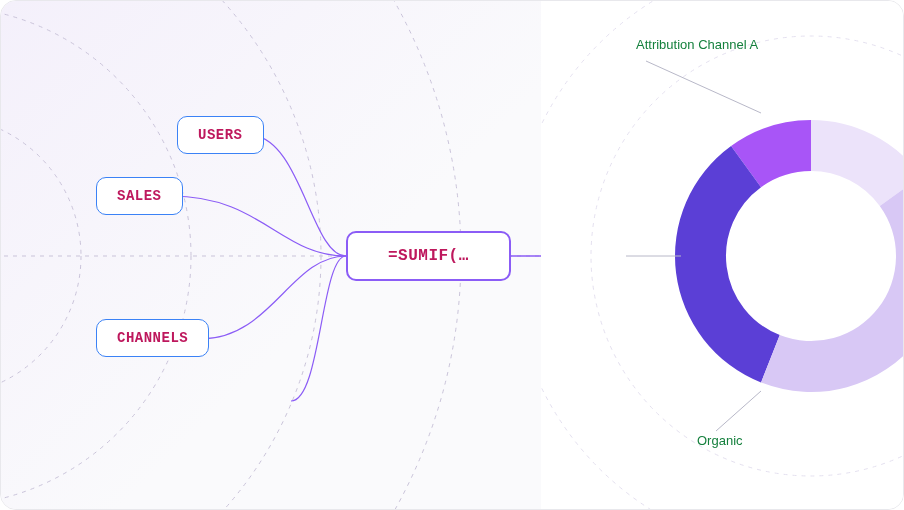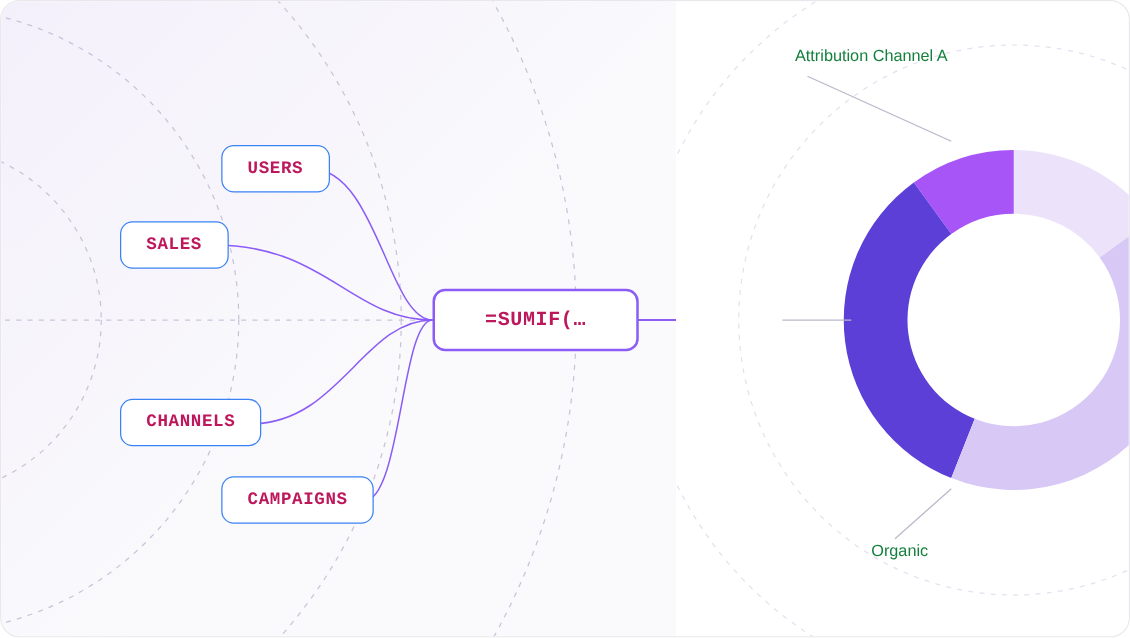--- a/index.html
+++ b/index.html
@@ -101,23 +101,20 @@
 
     <div class="node" style="left:176px; top:115px;">
       <span>USERS</span>
     </div>
     <div class="node" style="left:95px; top:176px;">
       <span>SALES</span>
     </div>
     <div class="node" style="left:95px; top:318px;">
       <span>CHANNELS</span>
     </div>
-    <div class="node" style="left:176px; top:380px;">
-      <span>CAMPAIGNS</span>
-    </div>
     <div class="node formula" style="left:345px; top:230px;">
       <span>=SUMIF(…</span>
     </div>
   </div>
 
   <div class="right-panel">
     <svg class="bg-circles" width="364" height="510" style="position:absolute;inset:0;">
       <g stroke="#e4e0ef" stroke-width="1" stroke-dasharray="4 5" fill="none">
         <circle cx="270" cy="255" r="220"></circle>
         <circle cx="270" cy="255" r="300"></circle>

